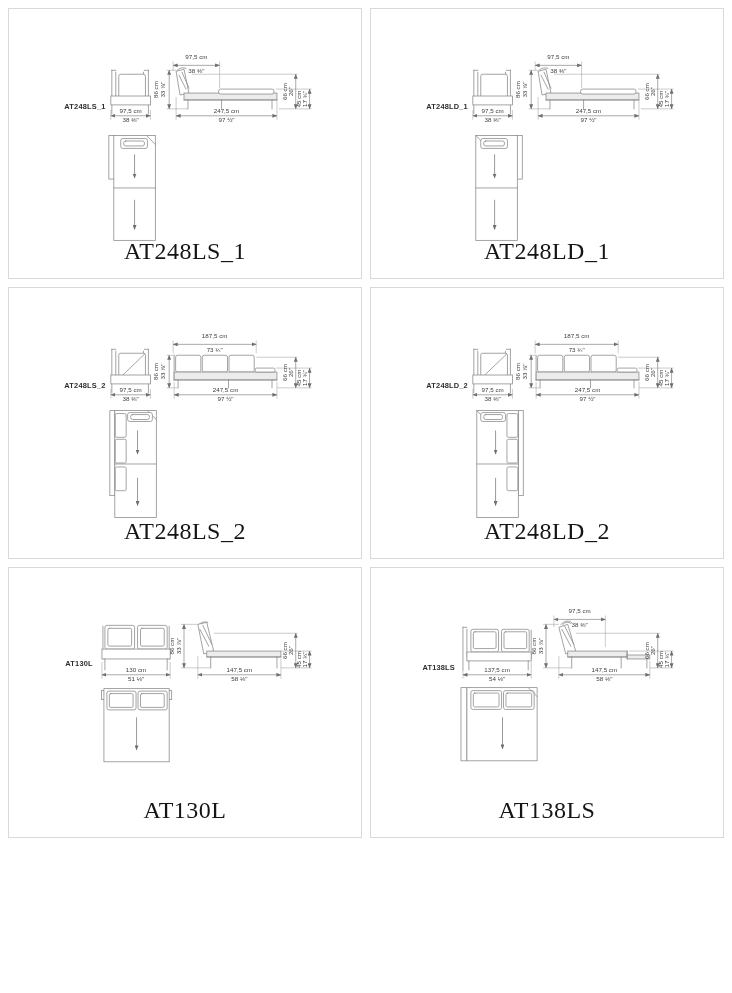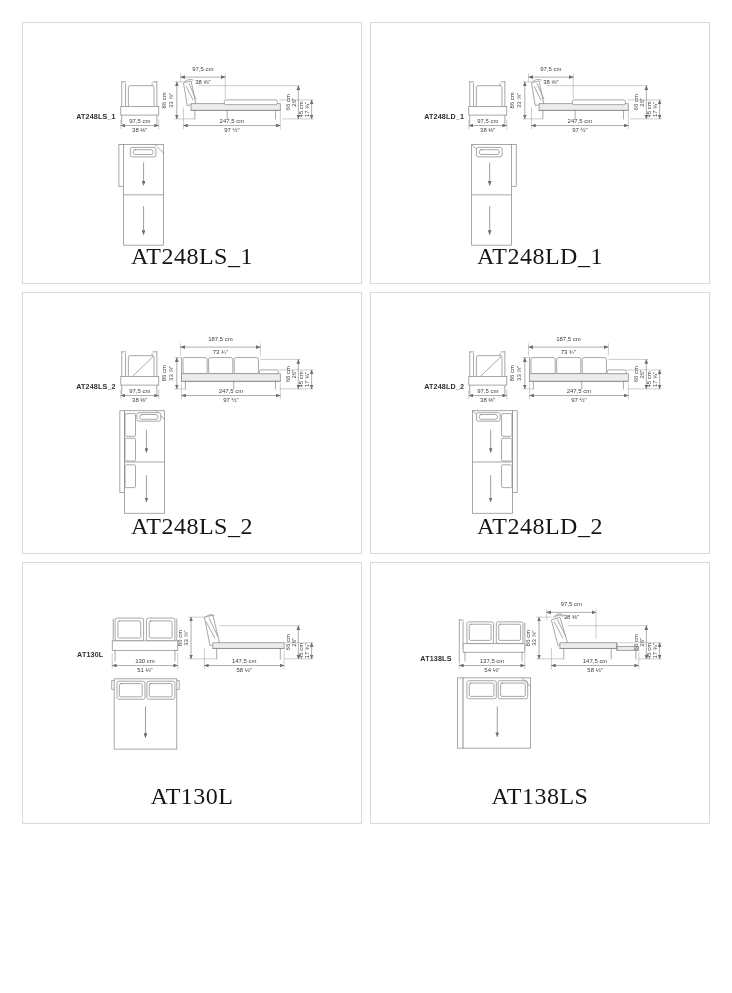--- a/index.html
+++ b/index.html
@@ -1,18 +1,18 @@
 <!DOCTYPE html>
 <html><head>
 <meta charset="utf-8">
 <style>
   html,body{margin:0;padding:0;background:#fff;}
   .sheet{
     width:732px;height:846px;box-sizing:border-box;background:#fff;
-    padding:22px;display:grid;grid-template-columns:1fr 1fr;
+    padding:8px;display:grid;grid-template-columns:1fr 1fr;
     grid-template-rows:1fr 1fr 1fr;gap:8px;
     font-family:"Liberation Sans", sans-serif;
     border-radius:29px;
   }
   .cell{
     border:1px solid #d9d9d9;background:#fff;position:relative;overflow:hidden;
   }
   .draw{width:100%;display:block;}
   .cap{
     position:absolute;bottom:13px;left:0;width:100%;text-align:center;

